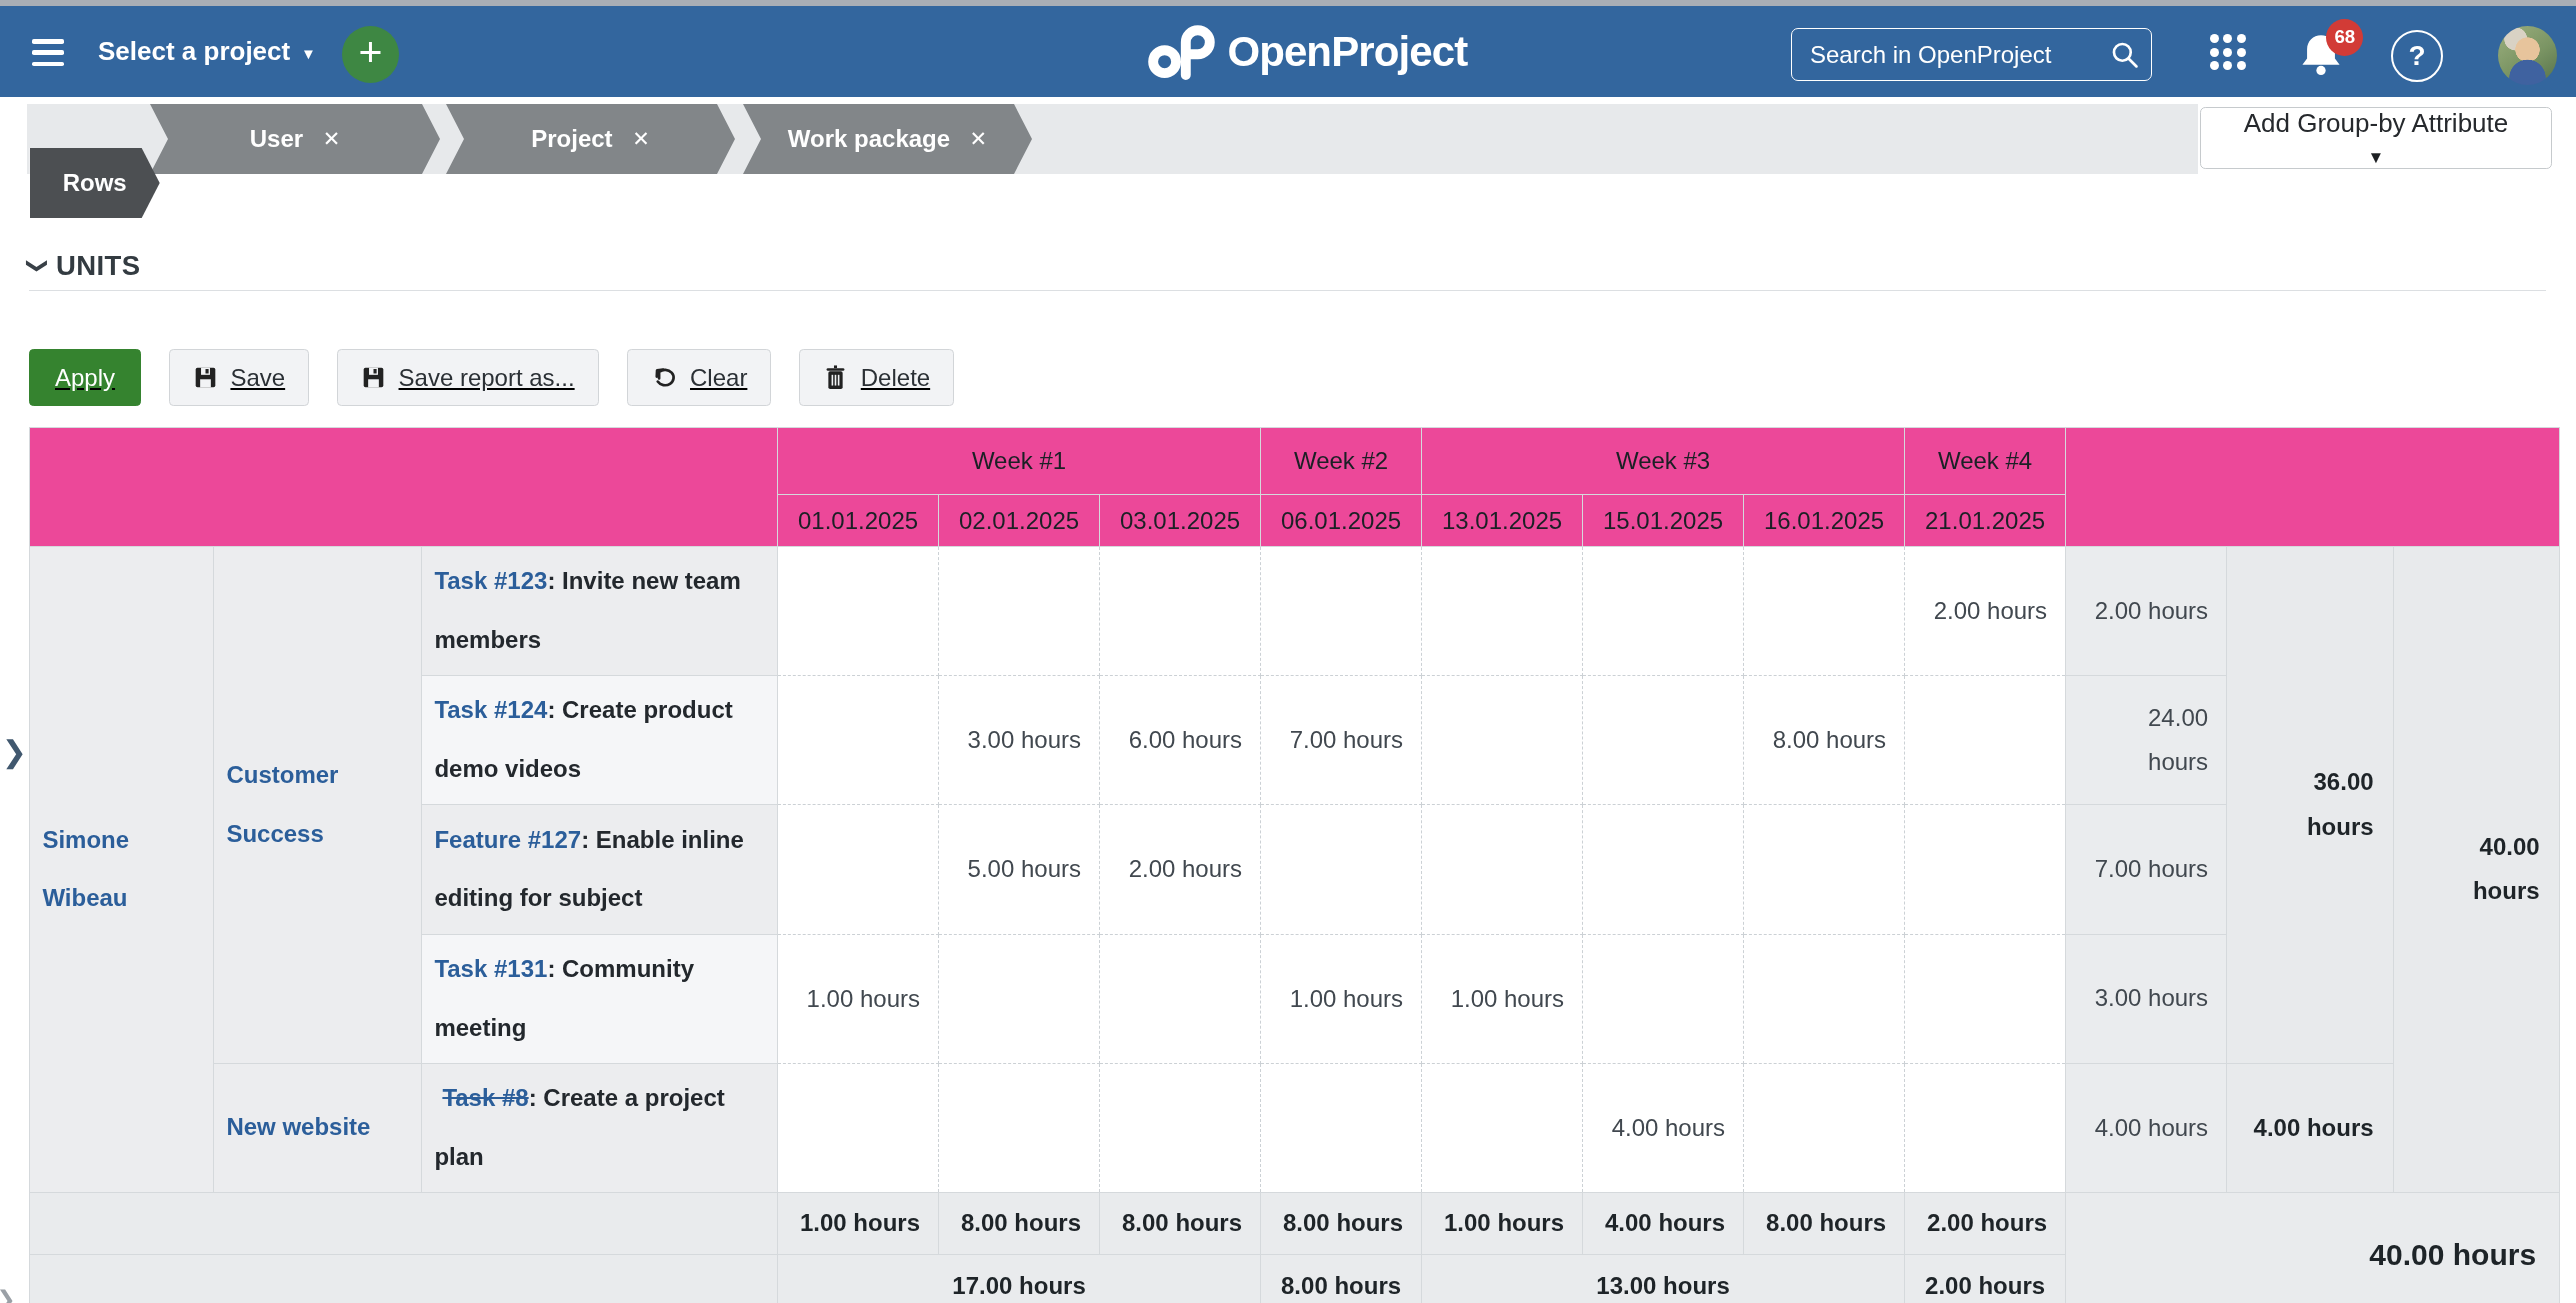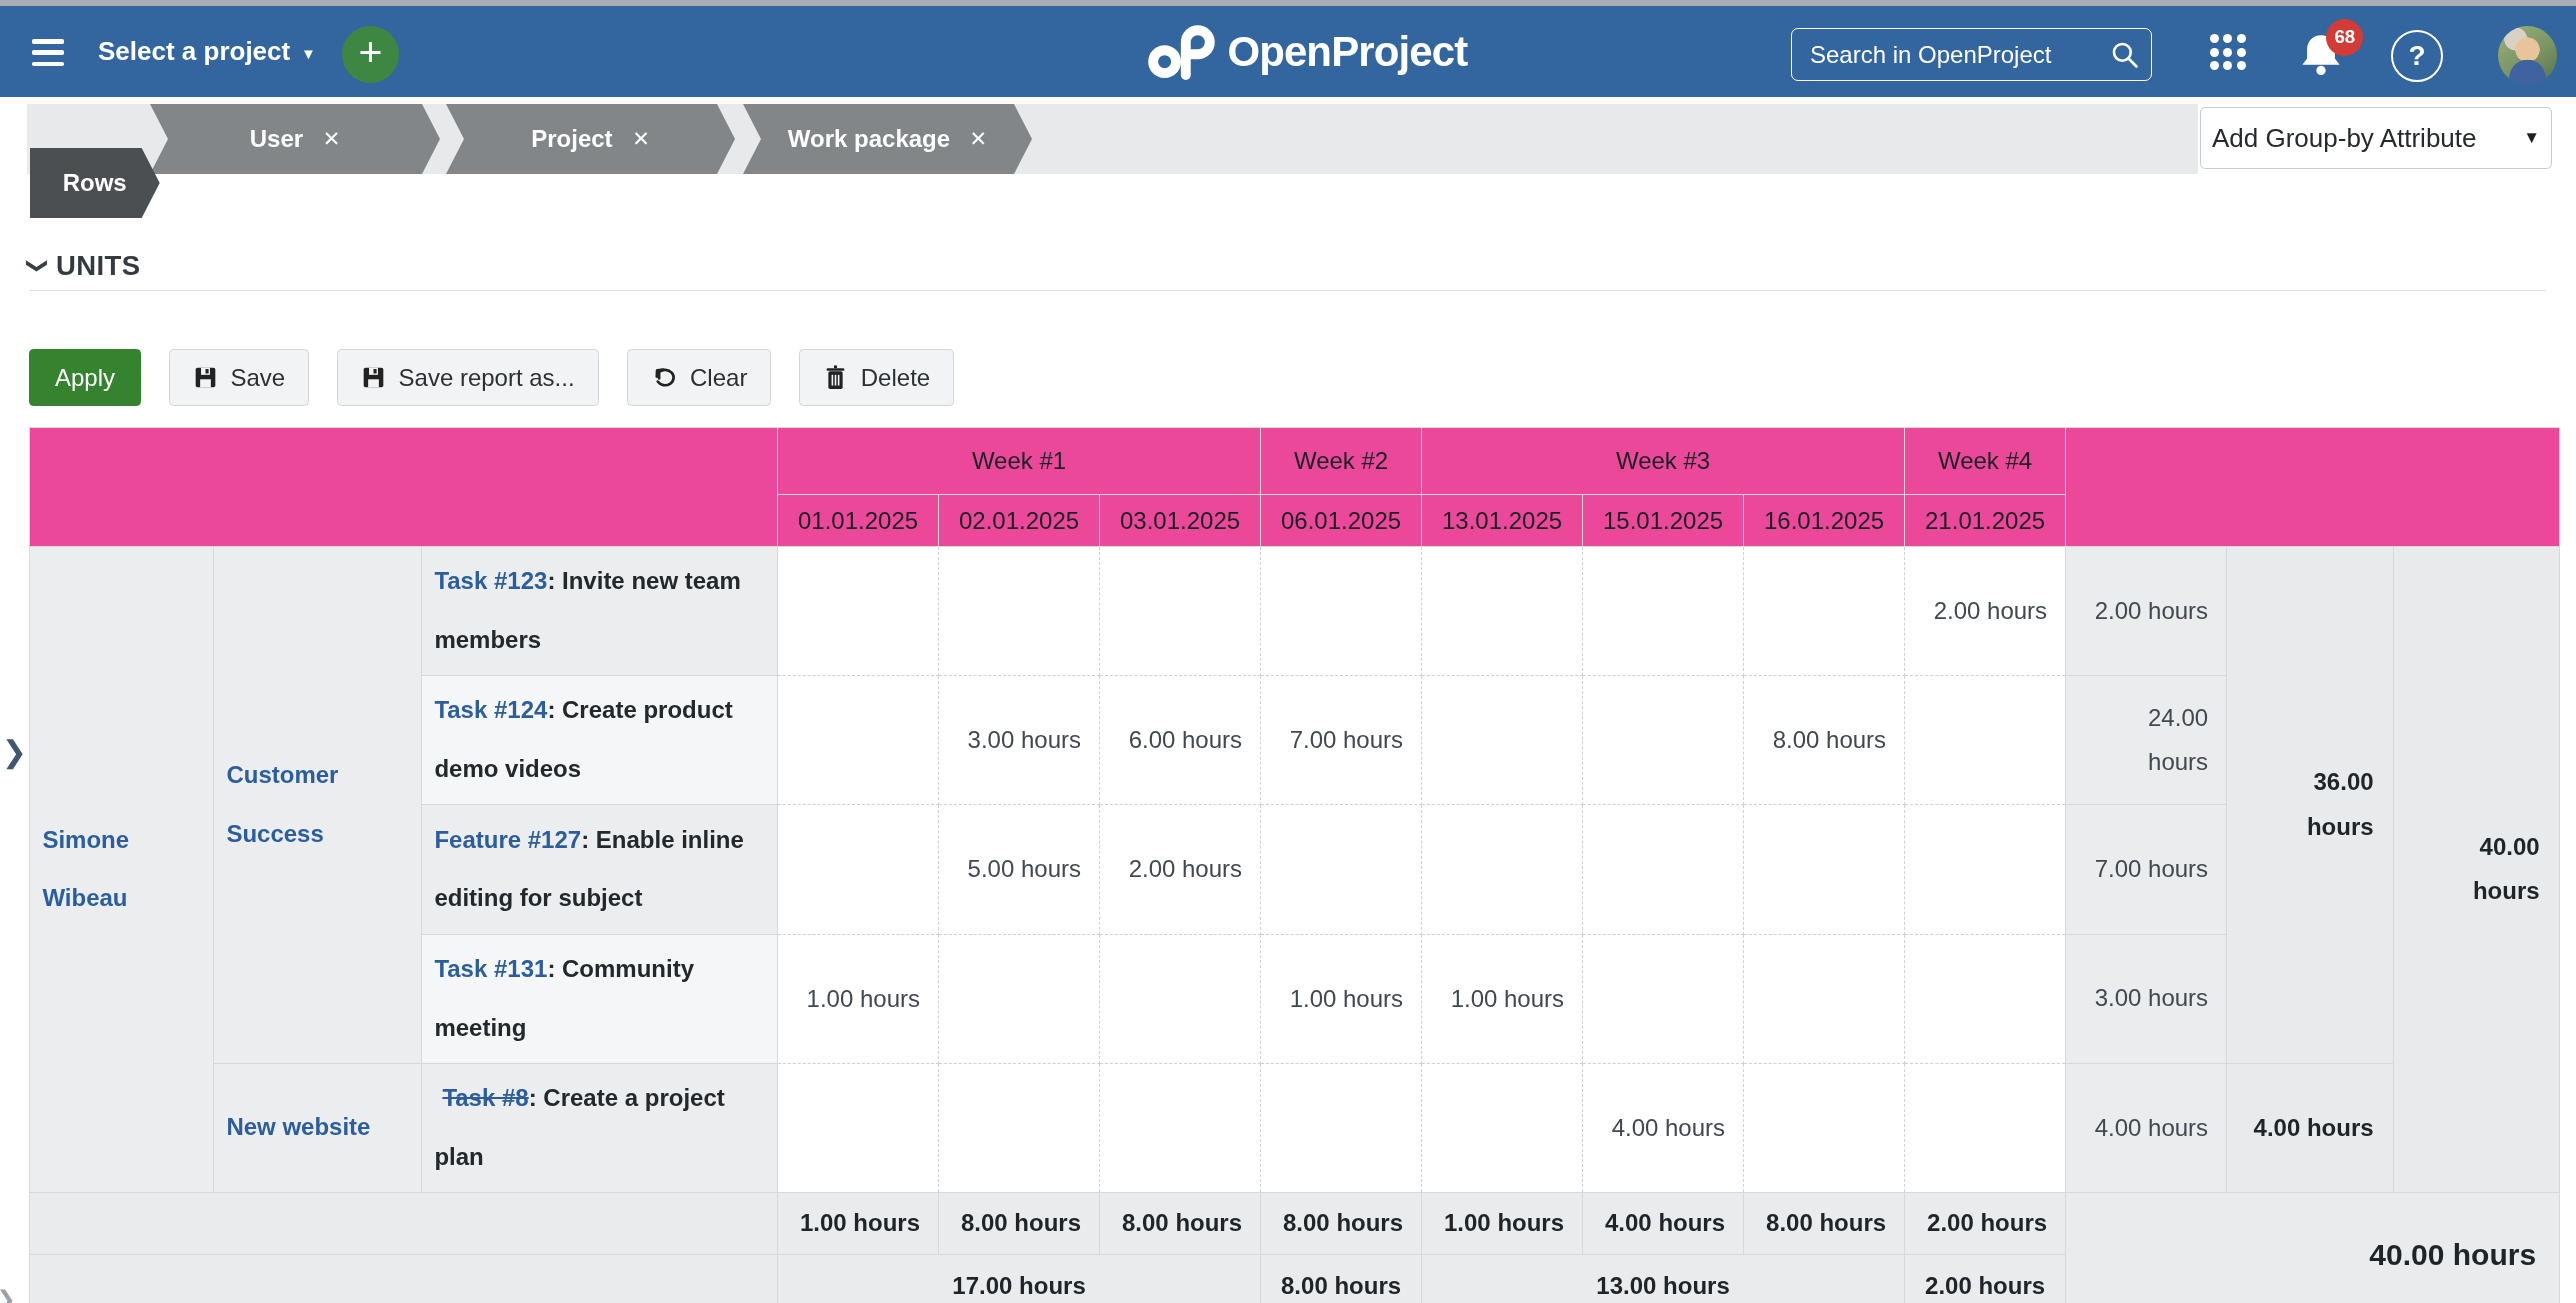--- a/index.html
+++ b/index.html
@@ -52,31 +52,31 @@
   
   .rows-strip { position:absolute; left:27px; top:104px; width:2171px; height:70px; background:#e7e9eb; }
   .chev-tab { position:absolute; top:0; height:70px; display:flex; align-items:center; justify-content:center;
               gap:19.5px; color:#fff; font-size:24px; font-weight:700;
               filter:drop-shadow(2.7px 0 0 #fff) drop-shadow(-2.7px 0 0 #fff); cursor:pointer; }
   .chev-first { clip-path:polygon(0 0, calc(100% - 18px) 0, 100% 50%, calc(100% - 18px) 100%, 0 100%); }
   .chev-mid   { clip-path:polygon(0 0, calc(100% - 18px) 0, 100% 50%, calc(100% - 18px) 100%, 0 100%, 18px 50%); }
   .chev-tab .x { font-size:21px; font-weight:400; cursor:pointer; }
   .groupby-select { position:absolute; left:2200px; top:107px; width:352px; height:62px; background:#fff;
               border:1.8px solid #c6cacd; border-radius:5.3px; display:flex; align-items:center;
-              justify-content:space-between; padding:0 11px; font-size:26px; color:#26292d; cursor:pointer; }
+              justify-content:space-between; padding:0 11px; font-size:26px; color:#26292d; cursor:pointer;flex-direction:column; }
   .groupby-select .caret { font-size:17px; color:#1d2023; }
 
   
   .units-head { position:absolute; left:29px; top:250px; display:flex; align-items:center; gap:9px;
                 font-size:27.5px; font-weight:700; color:#333b41; letter-spacing:0.4px; cursor:pointer; }
   .units-head .chev { display:inline-block; transform:rotate(90deg); font-size:21px; font-weight:400; color:#394047; }
   .units-rule { position:absolute; left:29px; top:290px; width:2517px; height:0; border-top:1.8px solid #dcdfe2; }
 
   
-  .toolbar { position:absolute; left:29px; top:349px; height:57px; display:flex; gap:28px; }
+  .toolbar { position:absolute; left:29px; top:349px; height:57px; display:flex; gap:28px;text-decoration:underline; }
   .btn { height:57px; display:flex; align-items:center; gap:12.4px; font-size:24px; color:#2b3035;
          background:#f2f3f5; border:1.8px solid #d2d5d8; border-radius:4.4px; padding:16px 23px; cursor:pointer; }
   .btn-apply { background:#35832f; border-color:#35832f; color:#fff; font-weight:400; padding:0 25px; }
   .btn svg { flex:0 0 auto; }
 
   
   .report { position:absolute; left:29px; top:427px; }
   table { border-collapse:collapse; table-layout:fixed; width:2528px; }
   td, th { font-size:24px; overflow:hidden; }
   .hcell { background:#ec4899; border:1.8px solid #d5d9dc; font-weight:400; color:#1b2025;

